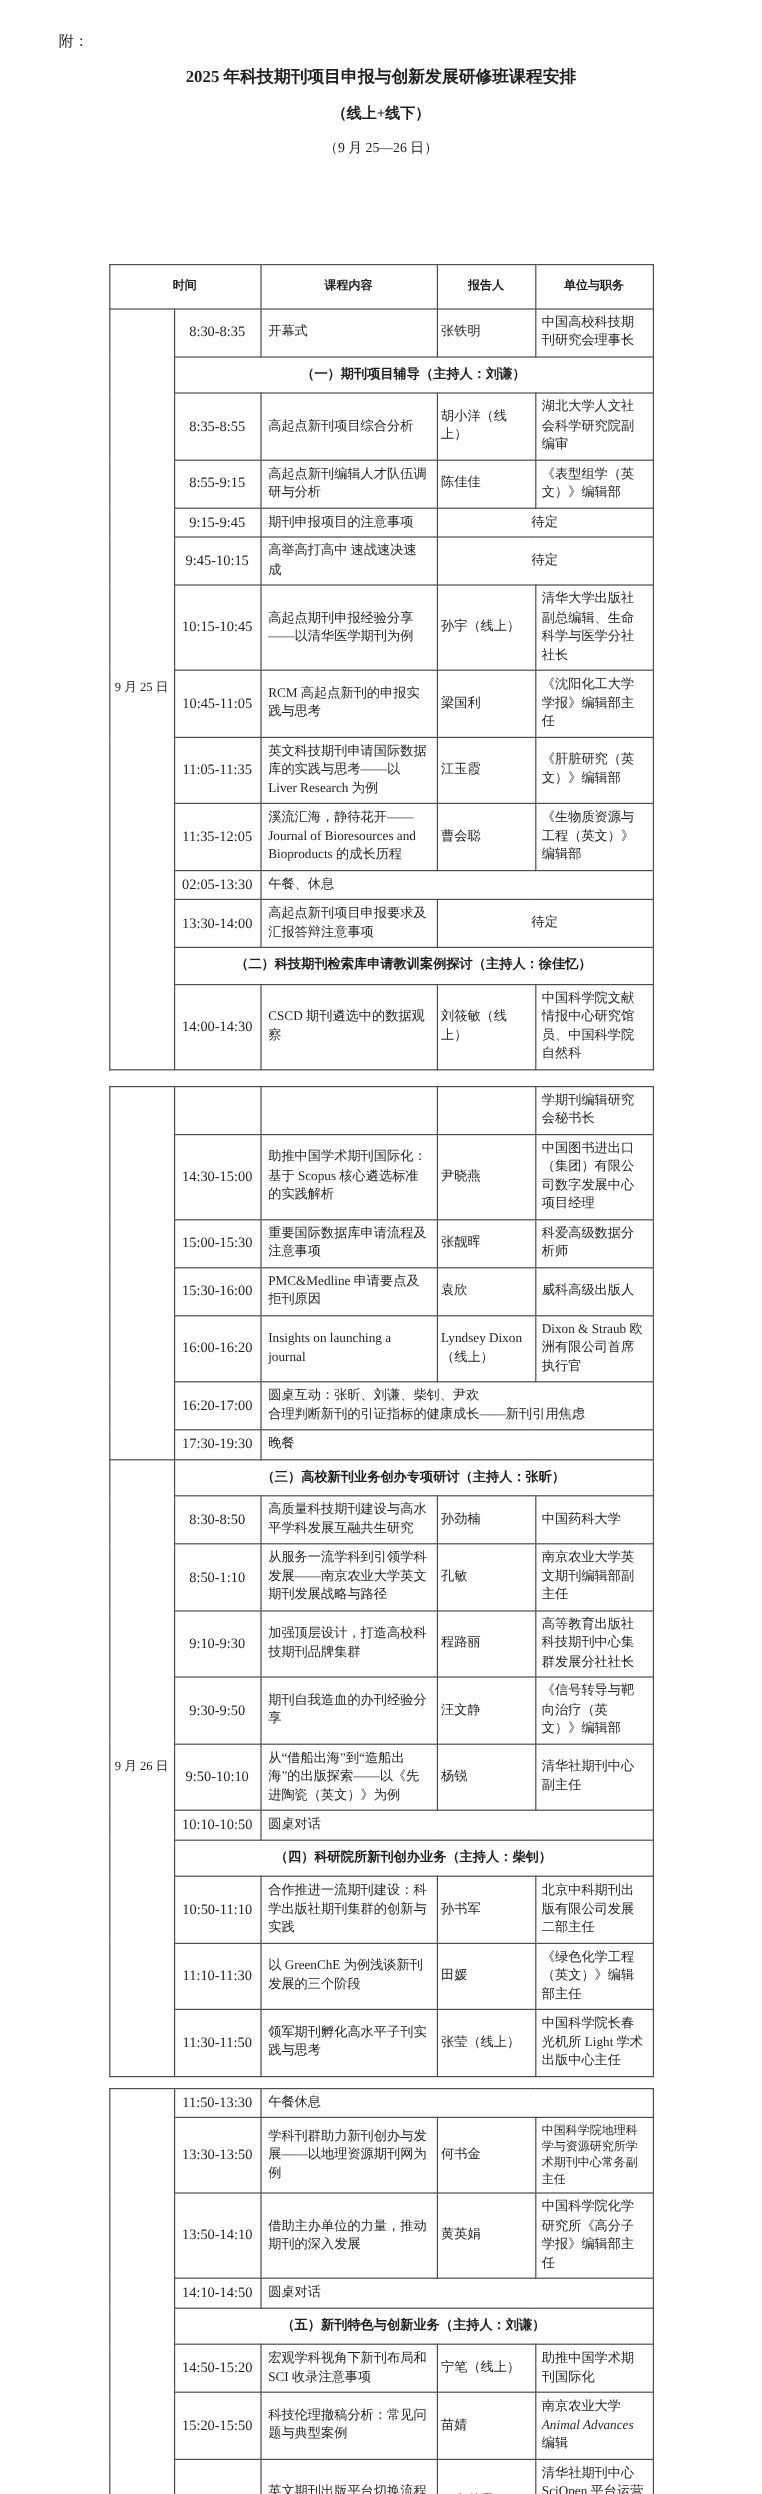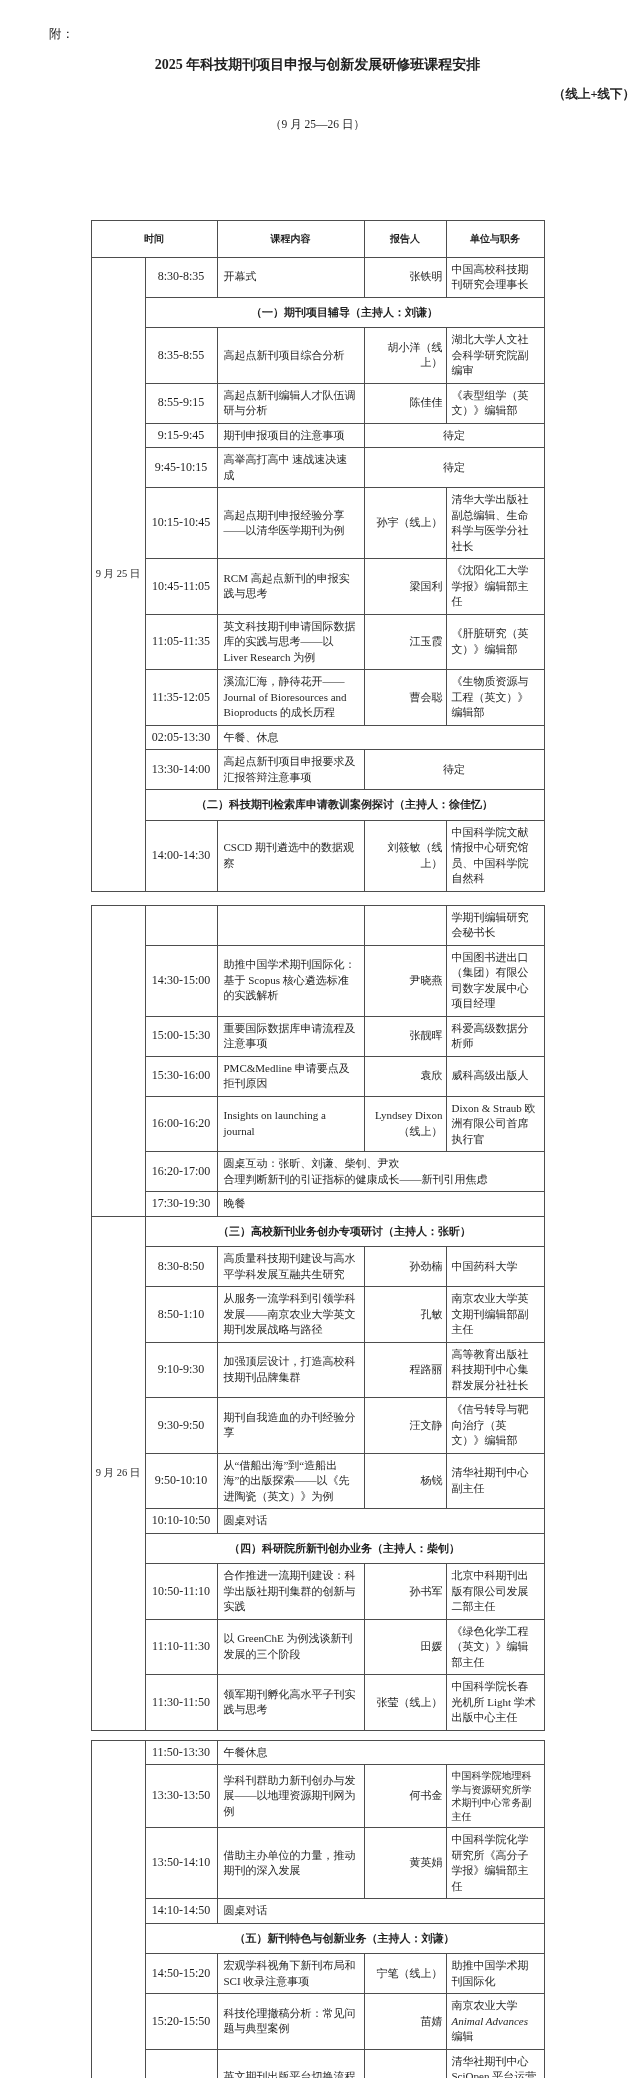--- a/index.html
+++ b/index.html
@@ -23,21 +23,21 @@
   }
   .title{
     margin:14px 40px 0;
     text-align:center;
     font-size:14px;
     font-weight:bold;
     line-height:17px;
   }
   .subtitle{
     margin-top:14px;
-    text-align:right;
+    text-align:center;
     font-size:12.5px;
     font-weight:bold;
     line-height:15px;
   }
   .daterange{
     margin-top:15px;
     text-align:center;
     font-size:11.5px;
     line-height:15px;
   }
@@ -69,21 +69,21 @@
     white-space:nowrap;
     padding:2px 1px;
   }
   td.time{
     text-align:center;
     font-size:12px;
     white-space:nowrap;
     padding:4px 2px;
   }
   td.content{padding:4px 6px;text-align:left;}
-  td.speaker{text-align:right;padding:4px 3px;margin-left:21px;}
+  td.speaker{text-align:left;padding:4px 3px;margin-left:21px;}
   td.affil{padding:4px 5px;text-align:left;}
   td.affil.small{font-size:10px;line-height:13.5px;}
   td.sec{
     text-align:center;
     font-weight:bold;
     padding:7px 4px;
   }
   td.merged{padding:4px 6px;text-align:left;}
   td.note{text-align:center;padding:4px 2px;}
 </style>

